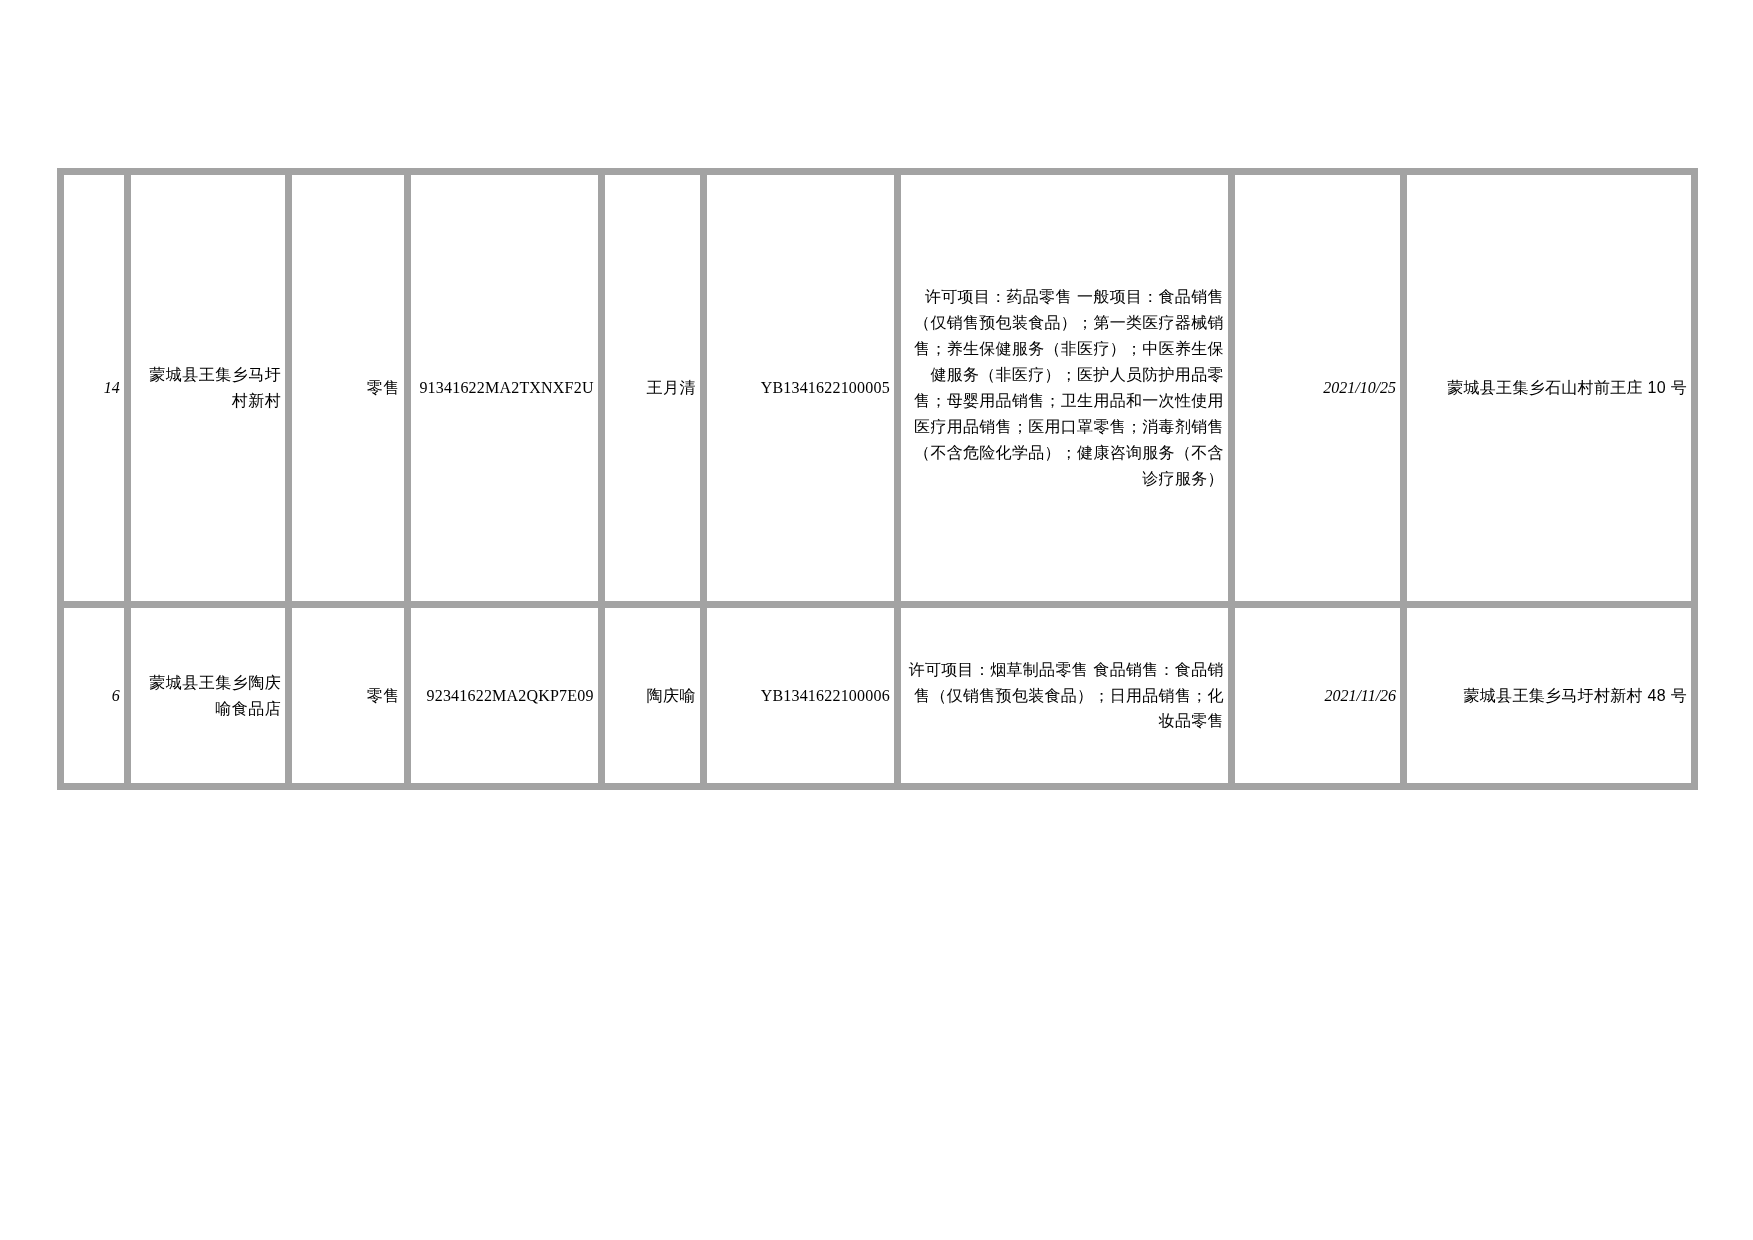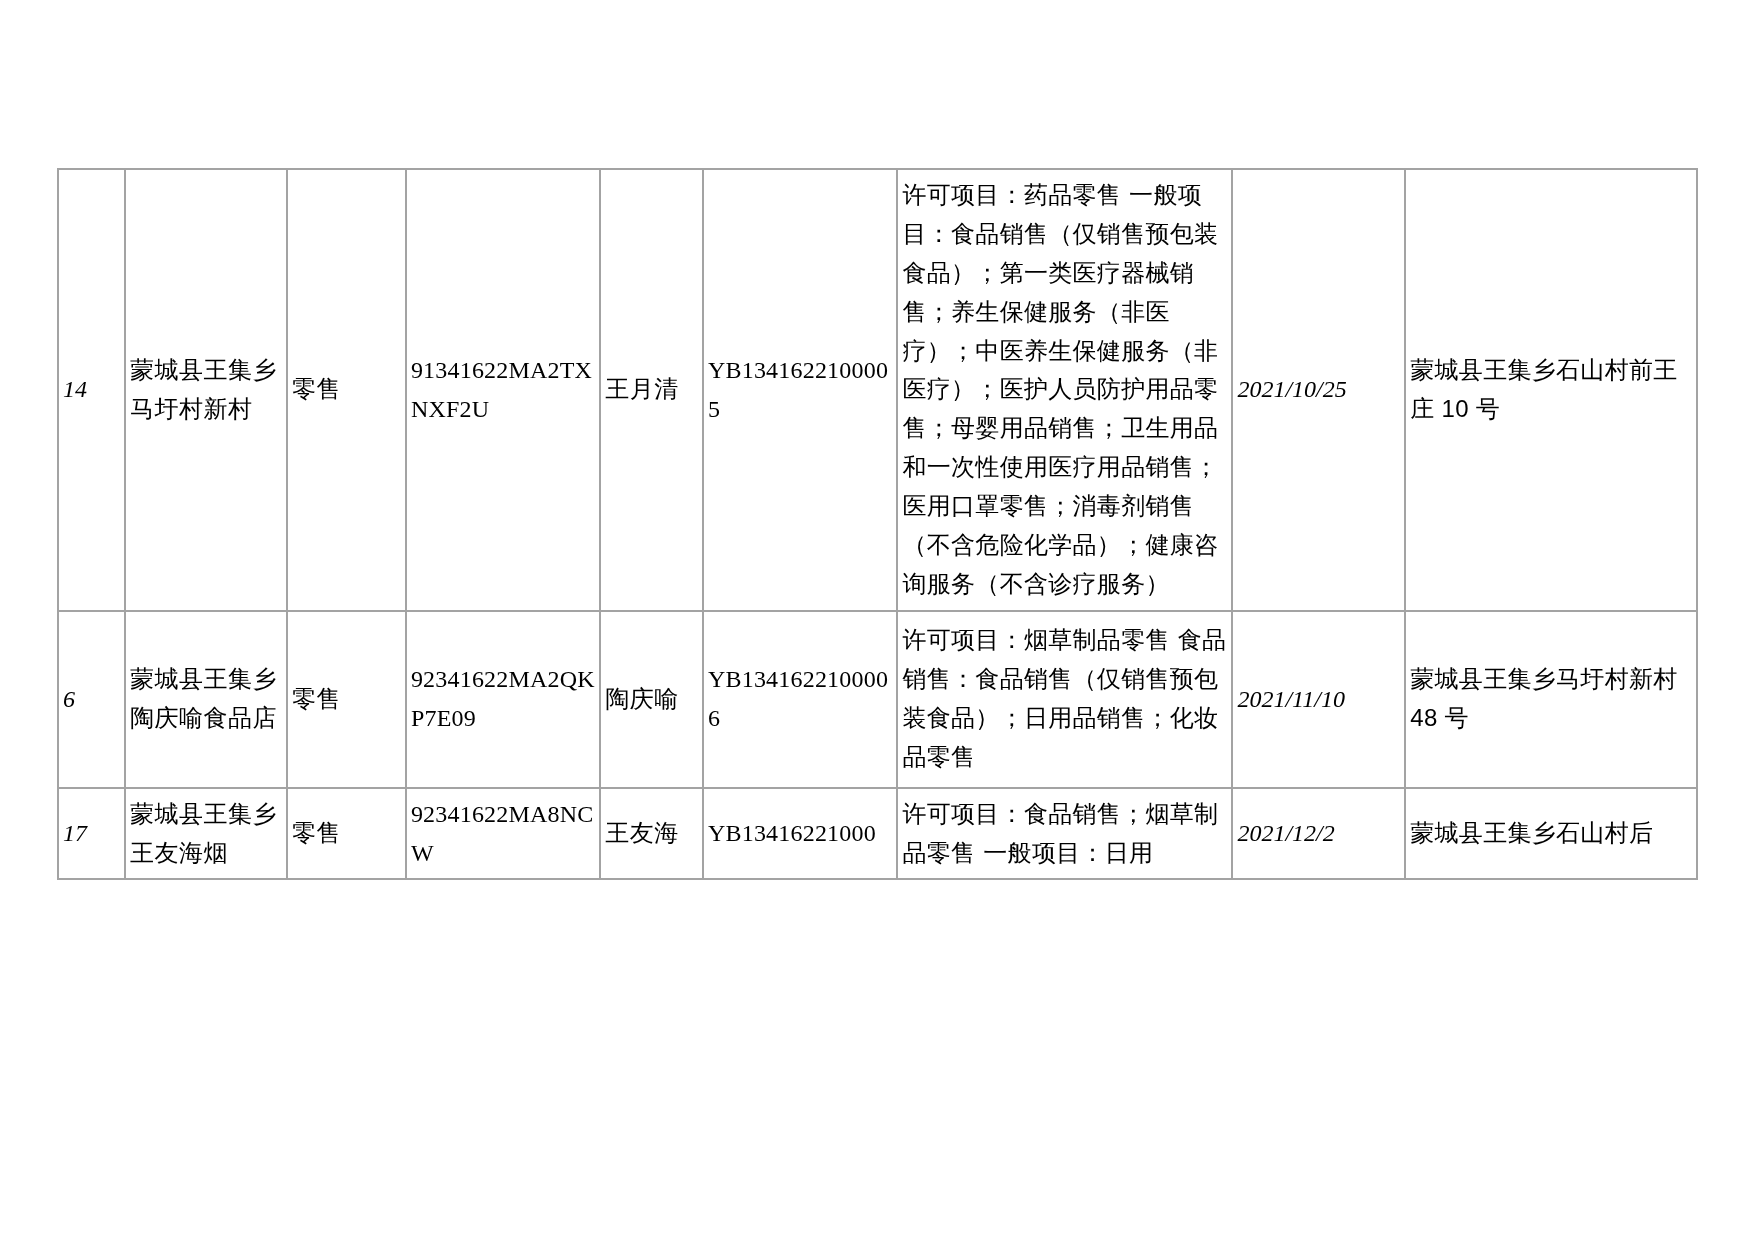--- a/index.html
+++ b/index.html
@@ -21,24 +21,24 @@
     box-sizing: border-box;
     padding: 168px 0 0 0;
   }
   table.doc-table {
     border-collapse: collapse;
     margin-left: 57px;
     width: 1641px;
     table-layout: fixed;
   }
   table.doc-table td {
-    border: 2px solid #a3a3a3;
+    border: 7px solid #a3a3a3;
     vertical-align: middle;
-    text-align: left;
-    font-size: 24px;
+    text-align: right;
+    font-size: 16px;
     line-height: 1.62;
     padding: 6px 4px;
     word-wrap: break-word;
     overflow-wrap: break-word;
   }
   .cn {
     font-family: "DejaVu Sans", "Liberation Sans", sans-serif;
     font-size: 19px;
     letter-spacing: 0.5px;
   }
@@ -113,30 +113,19 @@
         <td class="addr">蒙城县王集乡石山村前王庄 10 号</td>
       </tr>
       <tr class="row-15">
         <td class="num">6</td>
         <td class="cn">蒙城县王集乡陶庆喻食品店</td>
         <td class="cn">零售</td>
         <td class="code">92341622MA2QKP7E09</td>
         <td class="cn">陶庆喻</td>
         <td class="code">YB1341622100006</td>
         <td class="scope">许可项目：烟草制品零售 食品销售：食品销售（仅销售预包装食品）；日用品销售；化妆品零售</td>
-        <td class="num">2021/11/10</td>
+        <td class="num">2021/11/26</td>
         <td class="addr">蒙城县王集乡马圩村新村 48 号</td>
-      </tr>
-      <tr class="row-17 clip-bottom">
-        <td class="num">17</td>
-        <td class="cn">蒙城县王集乡王友海烟</td>
-        <td class="cn">零售</td>
-        <td class="code">92341622MA8NCW</td>
-        <td class="cn">王友海</td>
-        <td class="code">YB13416221000</td>
-        <td class="scope">许可项目：食品销售；烟草制品零售 一般项目：日用</td>
-        <td class="num">2021/12/2</td>
-        <td class="addr">蒙城县王集乡石山村后</td>
       </tr>
     </tbody>
   </table>
 
 </div>
 
 </body></html>

